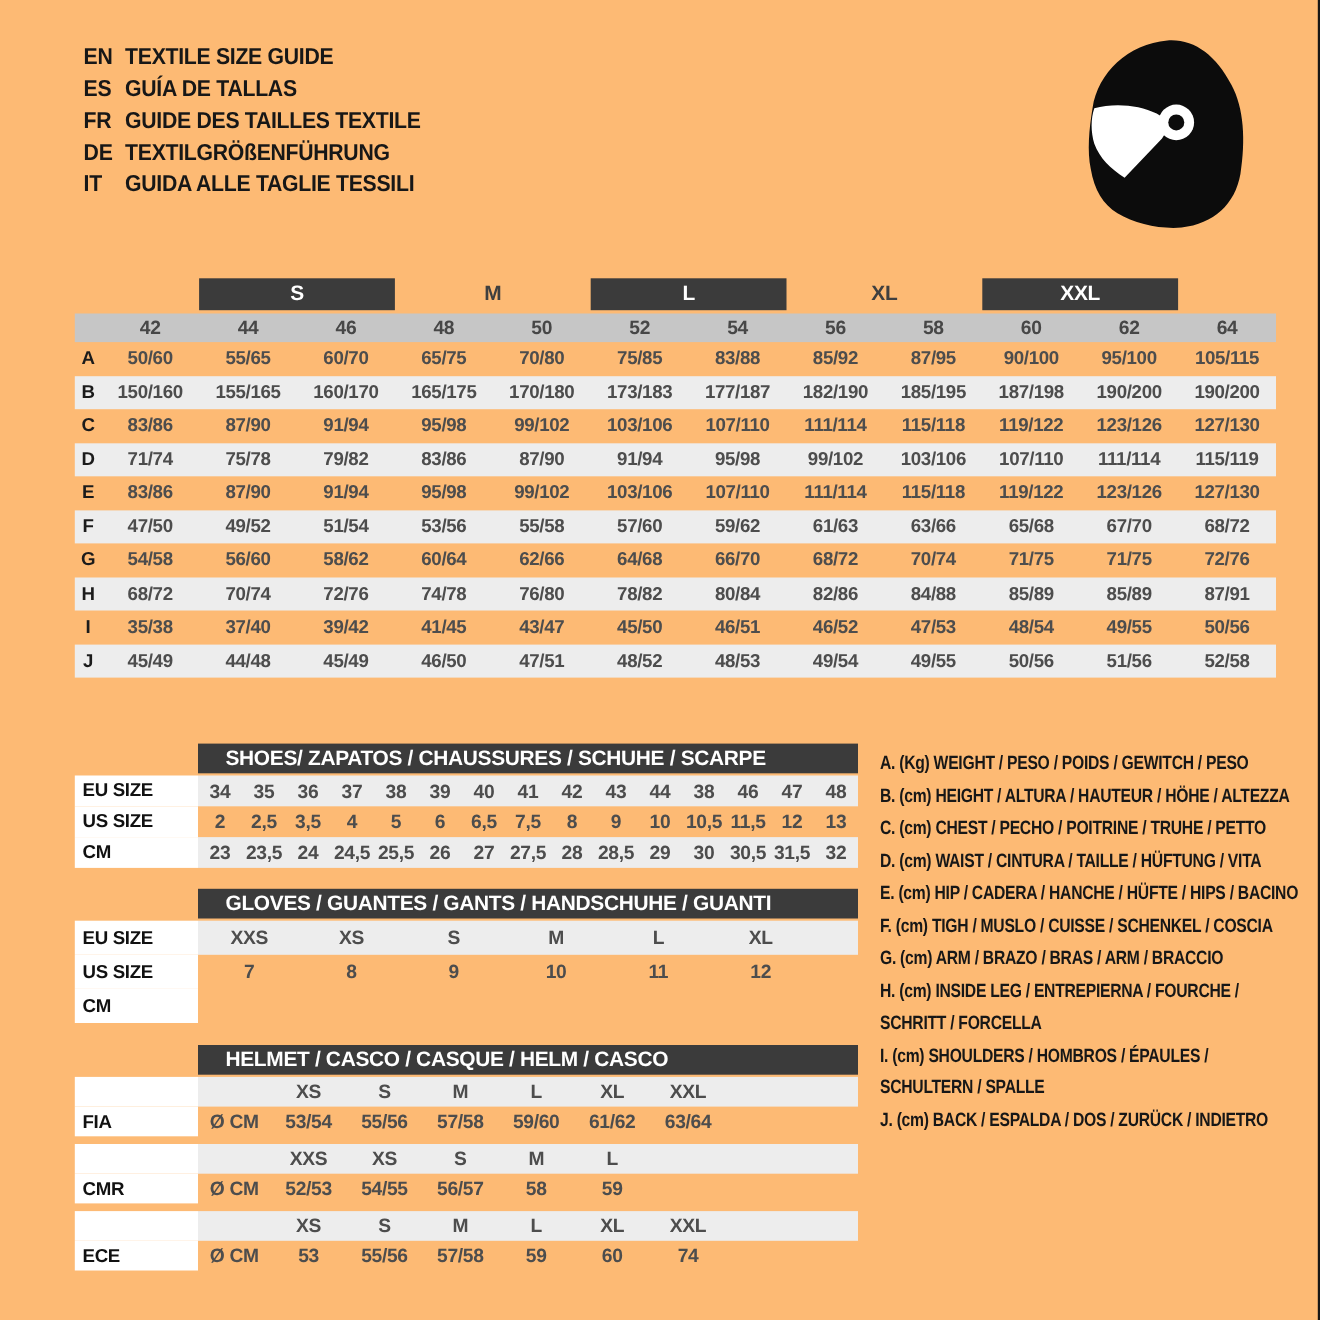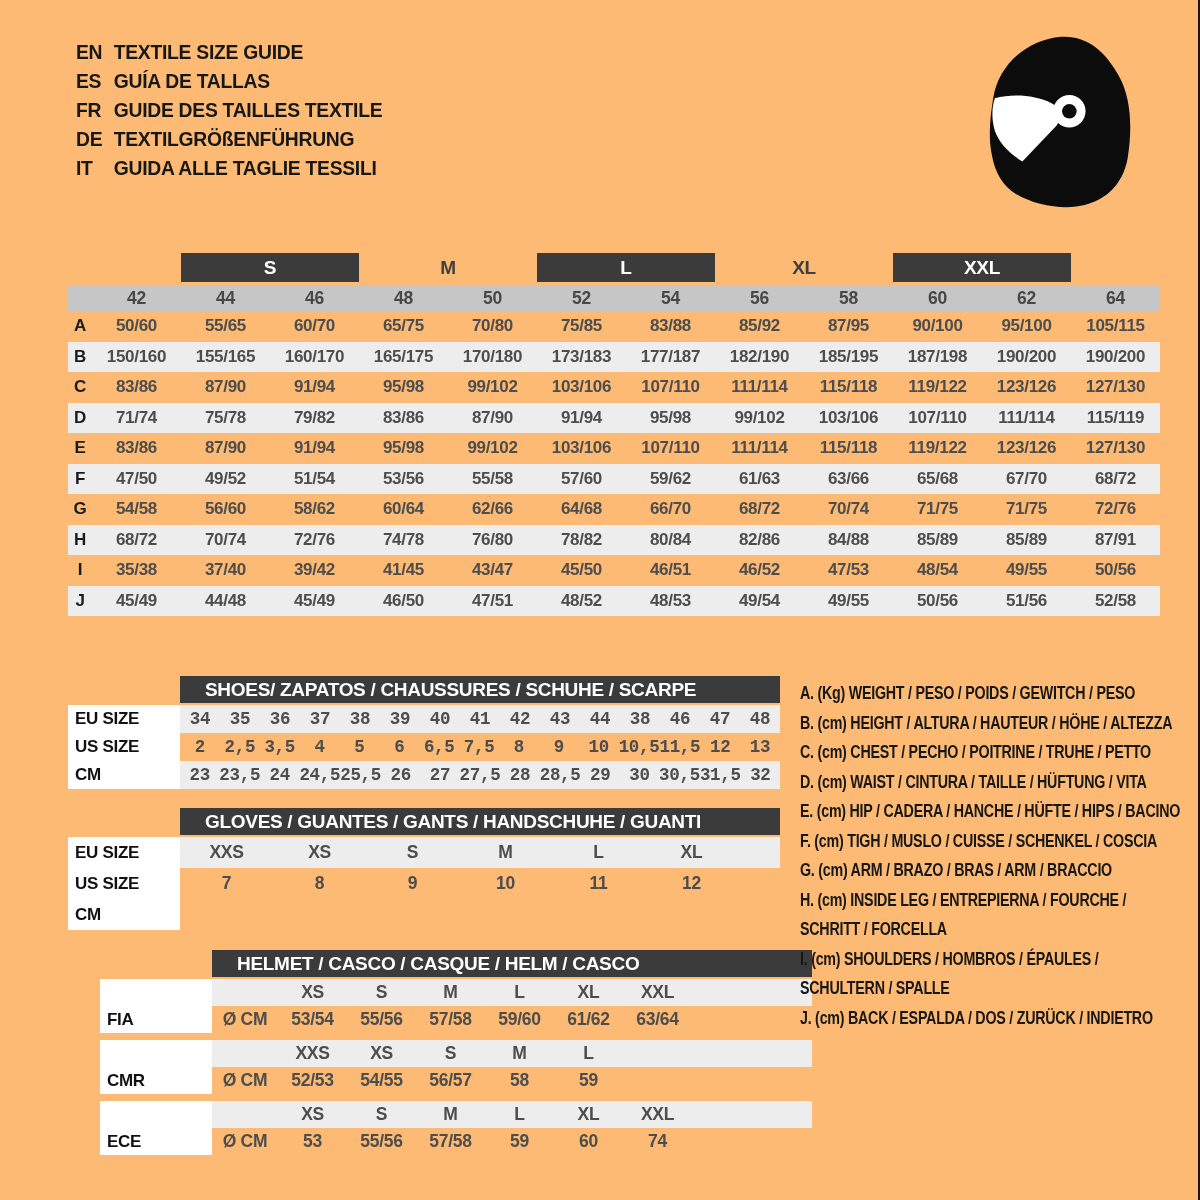--- a/index.html
+++ b/index.html
@@ -29,33 +29,33 @@
   .colhead { background:#c6c6c6; height:26px; color:#474747; font-size:17.5px; }
   .colhead div, .trow div { display:flex; align-items:center; justify-content:center; }
   .trow { height:30.5px; }
   .trow.shade { background:#ededed; }
   .trow .rlabel { color:#1b1b1b; }
 
   
   .section { position:absolute; left:68px; width:712px; }
   .sec-shoes  { top:676px; }
   .sec-gloves { top:808px; }
-  .sec-helm   { top:950px;margin-left:32px; }
+  .sec-helm   { top:950px; }
   .sec-title { margin-left:112px; height:27px; background:#3b3b3b; color:#fff; font-size:19px;
                display:flex; align-items:center; padding-left:25px; margin-bottom:2px; }
   .sec-row { display:flex; }
   .sec-shoes  .sec-row { height:28px; }
   .sec-gloves .sec-row { height:31px; }
   .sec-helm   .sec-row { height:27px; }
   .slabel { width:112px; flex:0 0 112px; display:flex; align-items:center; padding-left:7px;
             font-size:17px; color:#111; background:#fff; }
   .sdata { flex:1; display:grid; align-items:center; text-align:center; font-size:17.5px; color:#4d4d4d; }
   .sdata.shade { background:#ededed; }
   .sdata div { display:flex; align-items:center; justify-content:center; }
-  .sec-shoes  .sdata { grid-template-columns:repeat(15,1fr);font-family:Liberation Mono, monospace; }
+  .sec-shoes  .sdata { grid-template-columns:repeat(15,1fr); }
   .sec-gloves .sdata { grid-template-columns:repeat(6,93px) 1fr; }
   .sec-helm   .sdata { grid-template-columns:66px repeat(6,69px) 1fr; }
   .helm-group + .helm-group { margin-top:7px; }
 
   
   .legend { position:absolute; left:800px; top:679px; width:480px;
             transform:scaleX(0.815); transform-origin:left top;
             font-size:17.5px; line-height:29.5px; color:#171717; }
   .legend-item { white-space:pre-line; }
 

